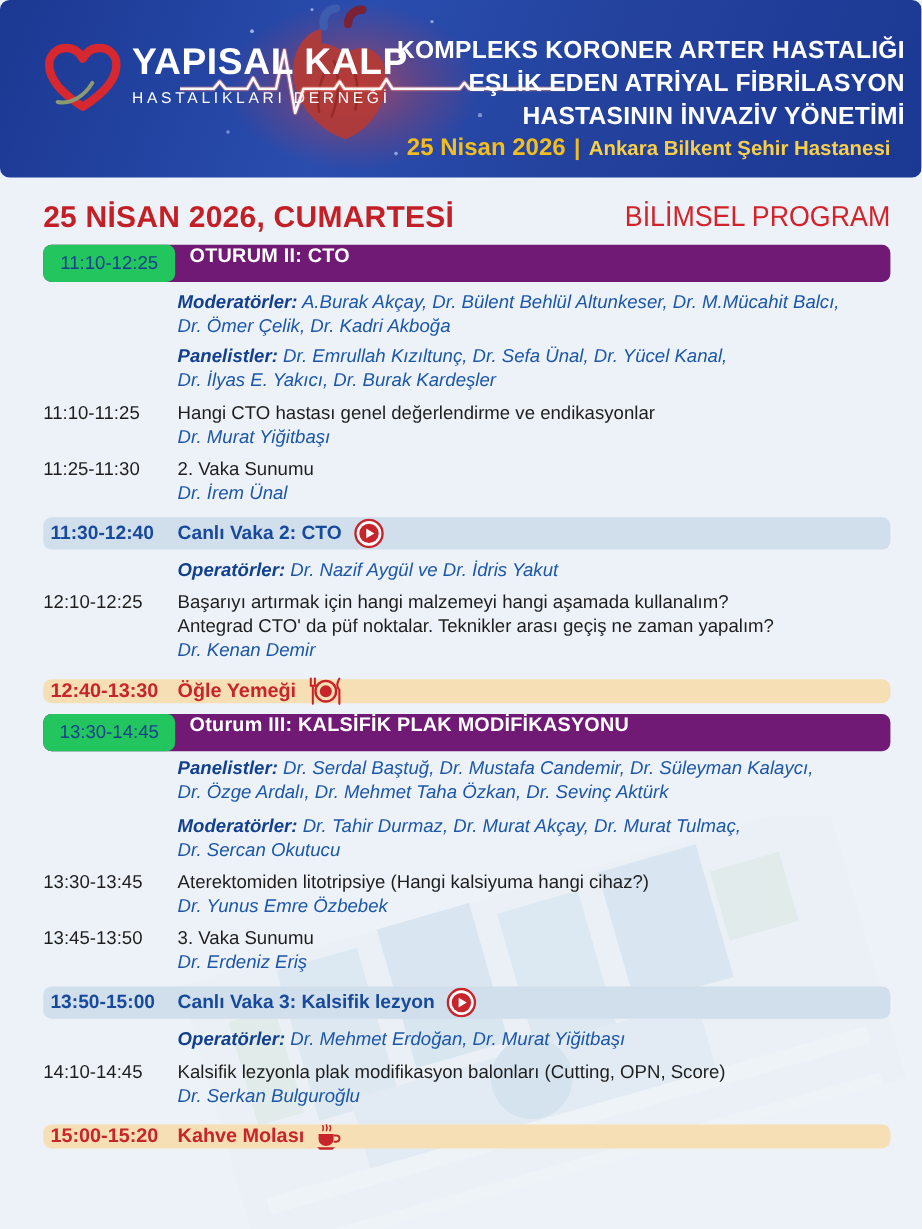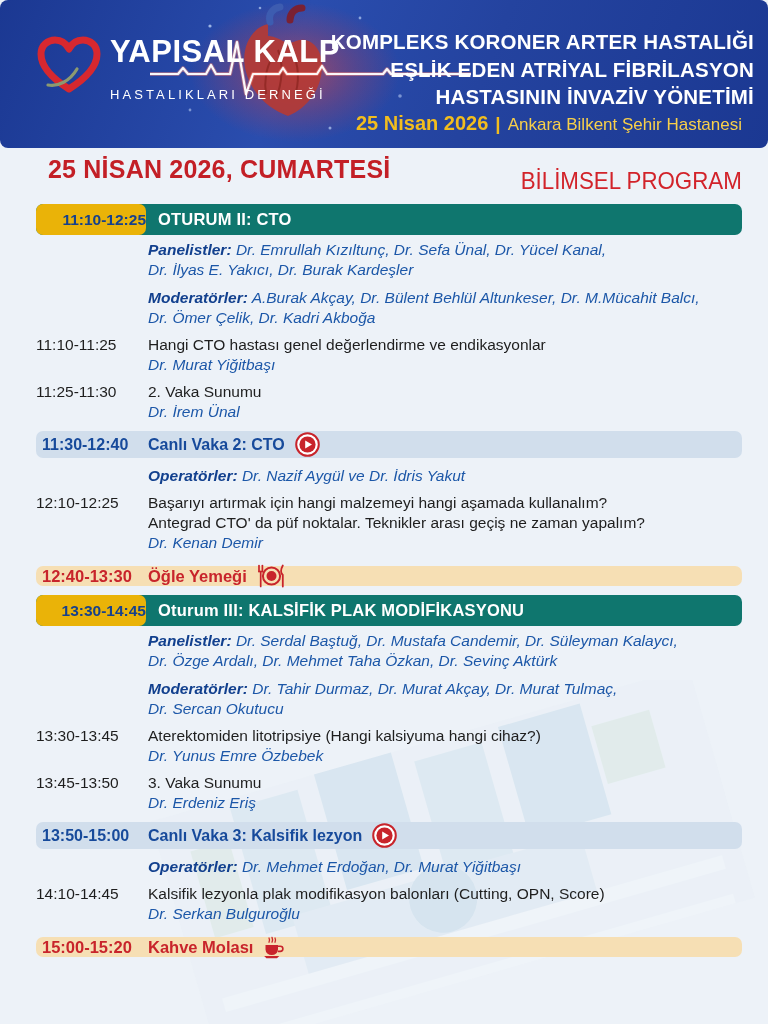--- a/index.html
+++ b/index.html
@@ -11,41 +11,41 @@
   }
   
   .header{
     position:relative;height:148px;border-radius:8px;
     background:linear-gradient(112deg,#1b3892 0%,#2a4dae 38%,#24439f 62%,#1b3892 100%);
     overflow:hidden;
   }
   .heart-art{position:absolute;left:150px;top:0;z-index:1;pointer-events:none}
   .logo{position:absolute;left:36px;top:36px;display:flex;gap:8px;z-index:2}
   .logo-text .l1{color:#fff;font-size:31px;font-weight:700;letter-spacing:.5px;line-height:32px}
-  .logo-text .l2{color:#fff;font-size:13px;font-weight:400;letter-spacing:3.1px;margin-top:19px}
+  .logo-text .l2{color:#fff;font-size:13px;font-weight:400;letter-spacing:3.1px;margin-top:6px}
   .head-titles{position:absolute;right:14px;top:28px;text-align:right;z-index:2;
     color:#fff;font-weight:700;font-size:20.5px;line-height:27.5px;letter-spacing:.2px}
   .head-date{position:absolute;right:26px;top:112px;text-align:right;z-index:2;white-space:nowrap}
   .head-date .d1{color:#f2bd1e;font-weight:700;font-size:20px}
   .head-date .sep{color:#f2bd1e;font-weight:700;font-size:19px;margin:0 7px}
-  .head-date .d2{color:#f8cf4a;font-weight:400;font-size:17px}
+  .head-date .d2{color:#f8cf4a;font-weight:700;font-size:17px}
   
   .watermark{position:absolute;left:130px;top:680px;z-index:0;opacity:.45;pointer-events:none}
   
   .content{position:relative;z-index:1;padding:0 26px 0 36px}
   .heading-row{display:flex;justify-content:space-between;align-items:flex-end;margin-top:19px;height:28px}
-  .date-heading{margin:12px;font-size:25px;font-weight:800;color:#c31f26;letter-spacing:.2px;line-height:28px}
+  .date-heading{margin:0;font-size:25px;font-weight:800;color:#c31f26;letter-spacing:.2px;line-height:28px}
   .program-heading{font-size:24px;font-weight:400;color:#d2232a;transform:scaleX(.93);transform-origin:right bottom;line-height:28px}
   
   .session{position:relative;height:31px;margin-top:9px}
-  .session-bar{position:absolute;inset:0;background:#0f766e;border-radius:7px;
-    display:flex;align-items:center;padding-left:122px;box-sizing:border-box;
+  .session-bar{position:absolute;inset:0;background:#701a75;border-radius:7px;
+    display:flex;align-items:flex-start;padding-left:122px;box-sizing:border-box;
     color:#fff;font-weight:700;font-size:16.5px;letter-spacing:.2px}
-  .time-badge{position:absolute;left:0;top:0;height:100%;width:110px;background:#eab308;border-radius:7px;
-    display:flex;align-items:center;justify-content:flex-end;color:#16418c;font-weight:700;font-size:15.5px}
+  .time-badge{position:absolute;left:0;top:0;height:100%;width:110px;background:#22c55e;border-radius:7px;
+    display:flex;align-items:center;justify-content:center;color:#16418c;font-weight:400;font-size:15.5px}
   
   .people{margin:8px 0 0 112px;font-style:italic;font-size:15.5px;line-height:20px;color:#1c57a8}
   .people.tight{margin-top:5px}
   .plabel{font-weight:700;color:#12408e}
   
   .talk{display:flex;margin-top:7px;font-size:15.5px;line-height:20px}
   .talk-time{width:112px;flex:none;color:#1e1e1e}
   .talk-body{flex:1;min-width:0}
   .talk-title{color:#1e1e1e}
   .talk-speaker{color:#1c57a8;font-style:italic}
@@ -143,28 +143,28 @@
 
   <div class="session">
     <div class="session-bar">
       <span>OTURUM II: CTO</span>
     </div>
     <div class="time-badge">
       <span>11:10-12:25</span>
     </div>
   </div>
 
+  <div class="people">
+    <div><span class="plabel">Moderatörler:</span> <span>A.Burak Akçay, Dr. Bülent Behlül Altunkeser, Dr. M.Mücahit Balcı,</span></div>
+    <div>Dr. Ömer Çelik, Dr. Kadri Akboğa</div>
+  </div>
+
   <div class="people tight">
     <div><span class="plabel">Panelistler:</span> <span>Dr. Emrullah Kızıltunç, Dr. Sefa Ünal, Dr.  Yücel Kanal,</span></div>
     <div>Dr. İlyas E. Yakıcı, Dr. Burak Kardeşler</div>
-  </div>
-
-  <div class="people">
-    <div><span class="plabel">Moderatörler:</span> <span>A.Burak Akçay, Dr. Bülent Behlül Altunkeser, Dr. M.Mücahit Balcı,</span></div>
-    <div>Dr. Ömer Çelik, Dr. Kadri Akboğa</div>
   </div>
 
   <div class="talk">
     <div class="talk-time">11:10-11:25</div>
     <div class="talk-body">
       <div class="talk-title">Hangi CTO hastası genel değerlendirme ve endikasyonlar</div>
       <div class="talk-speaker">Dr. Murat Yiğitbaşı</div>
     </div>
   </div>
 

